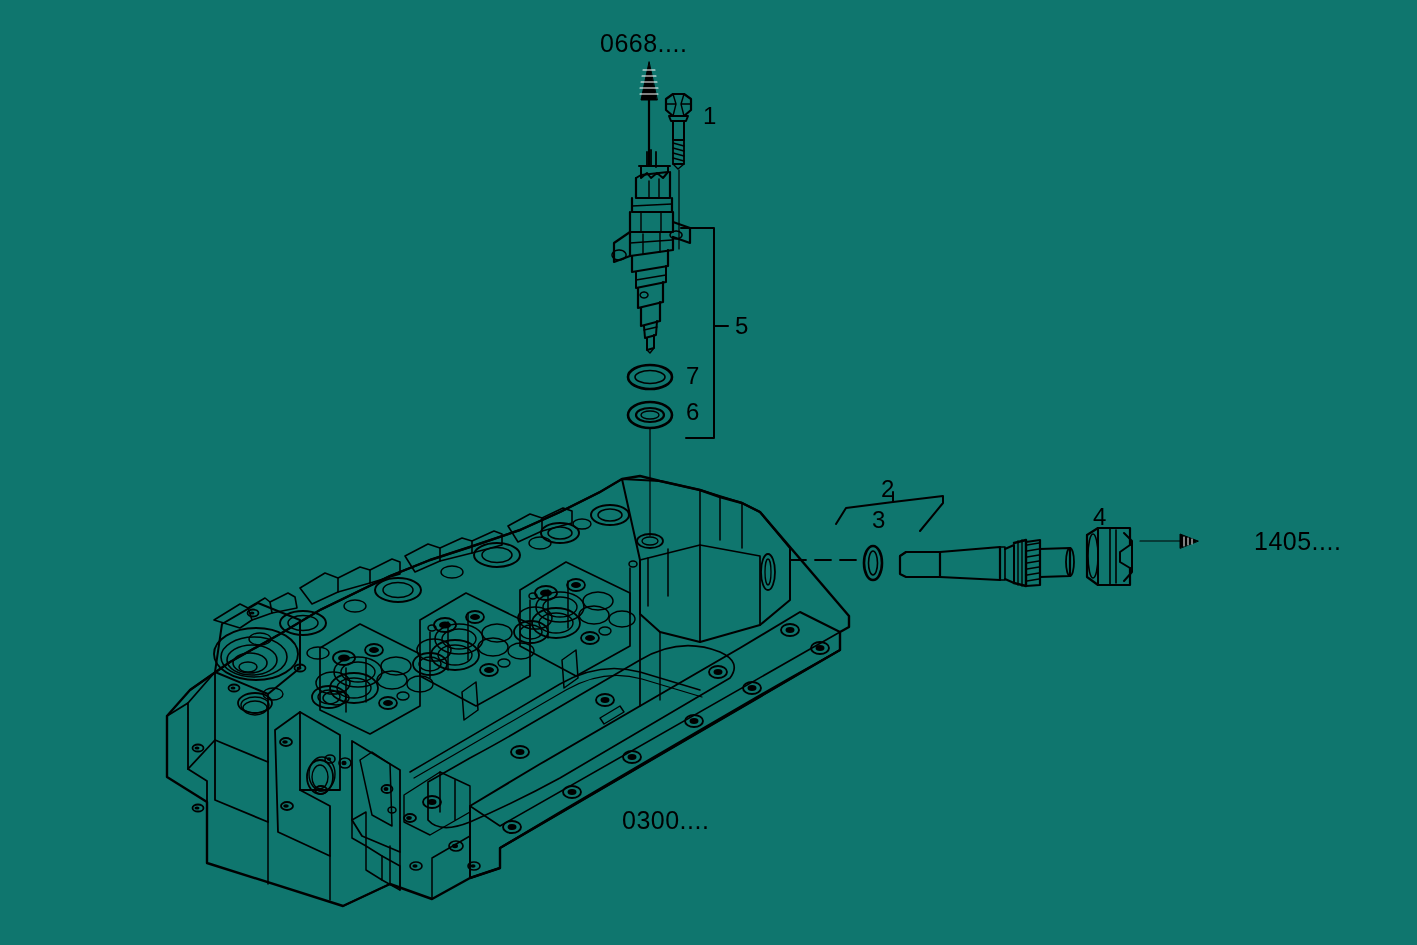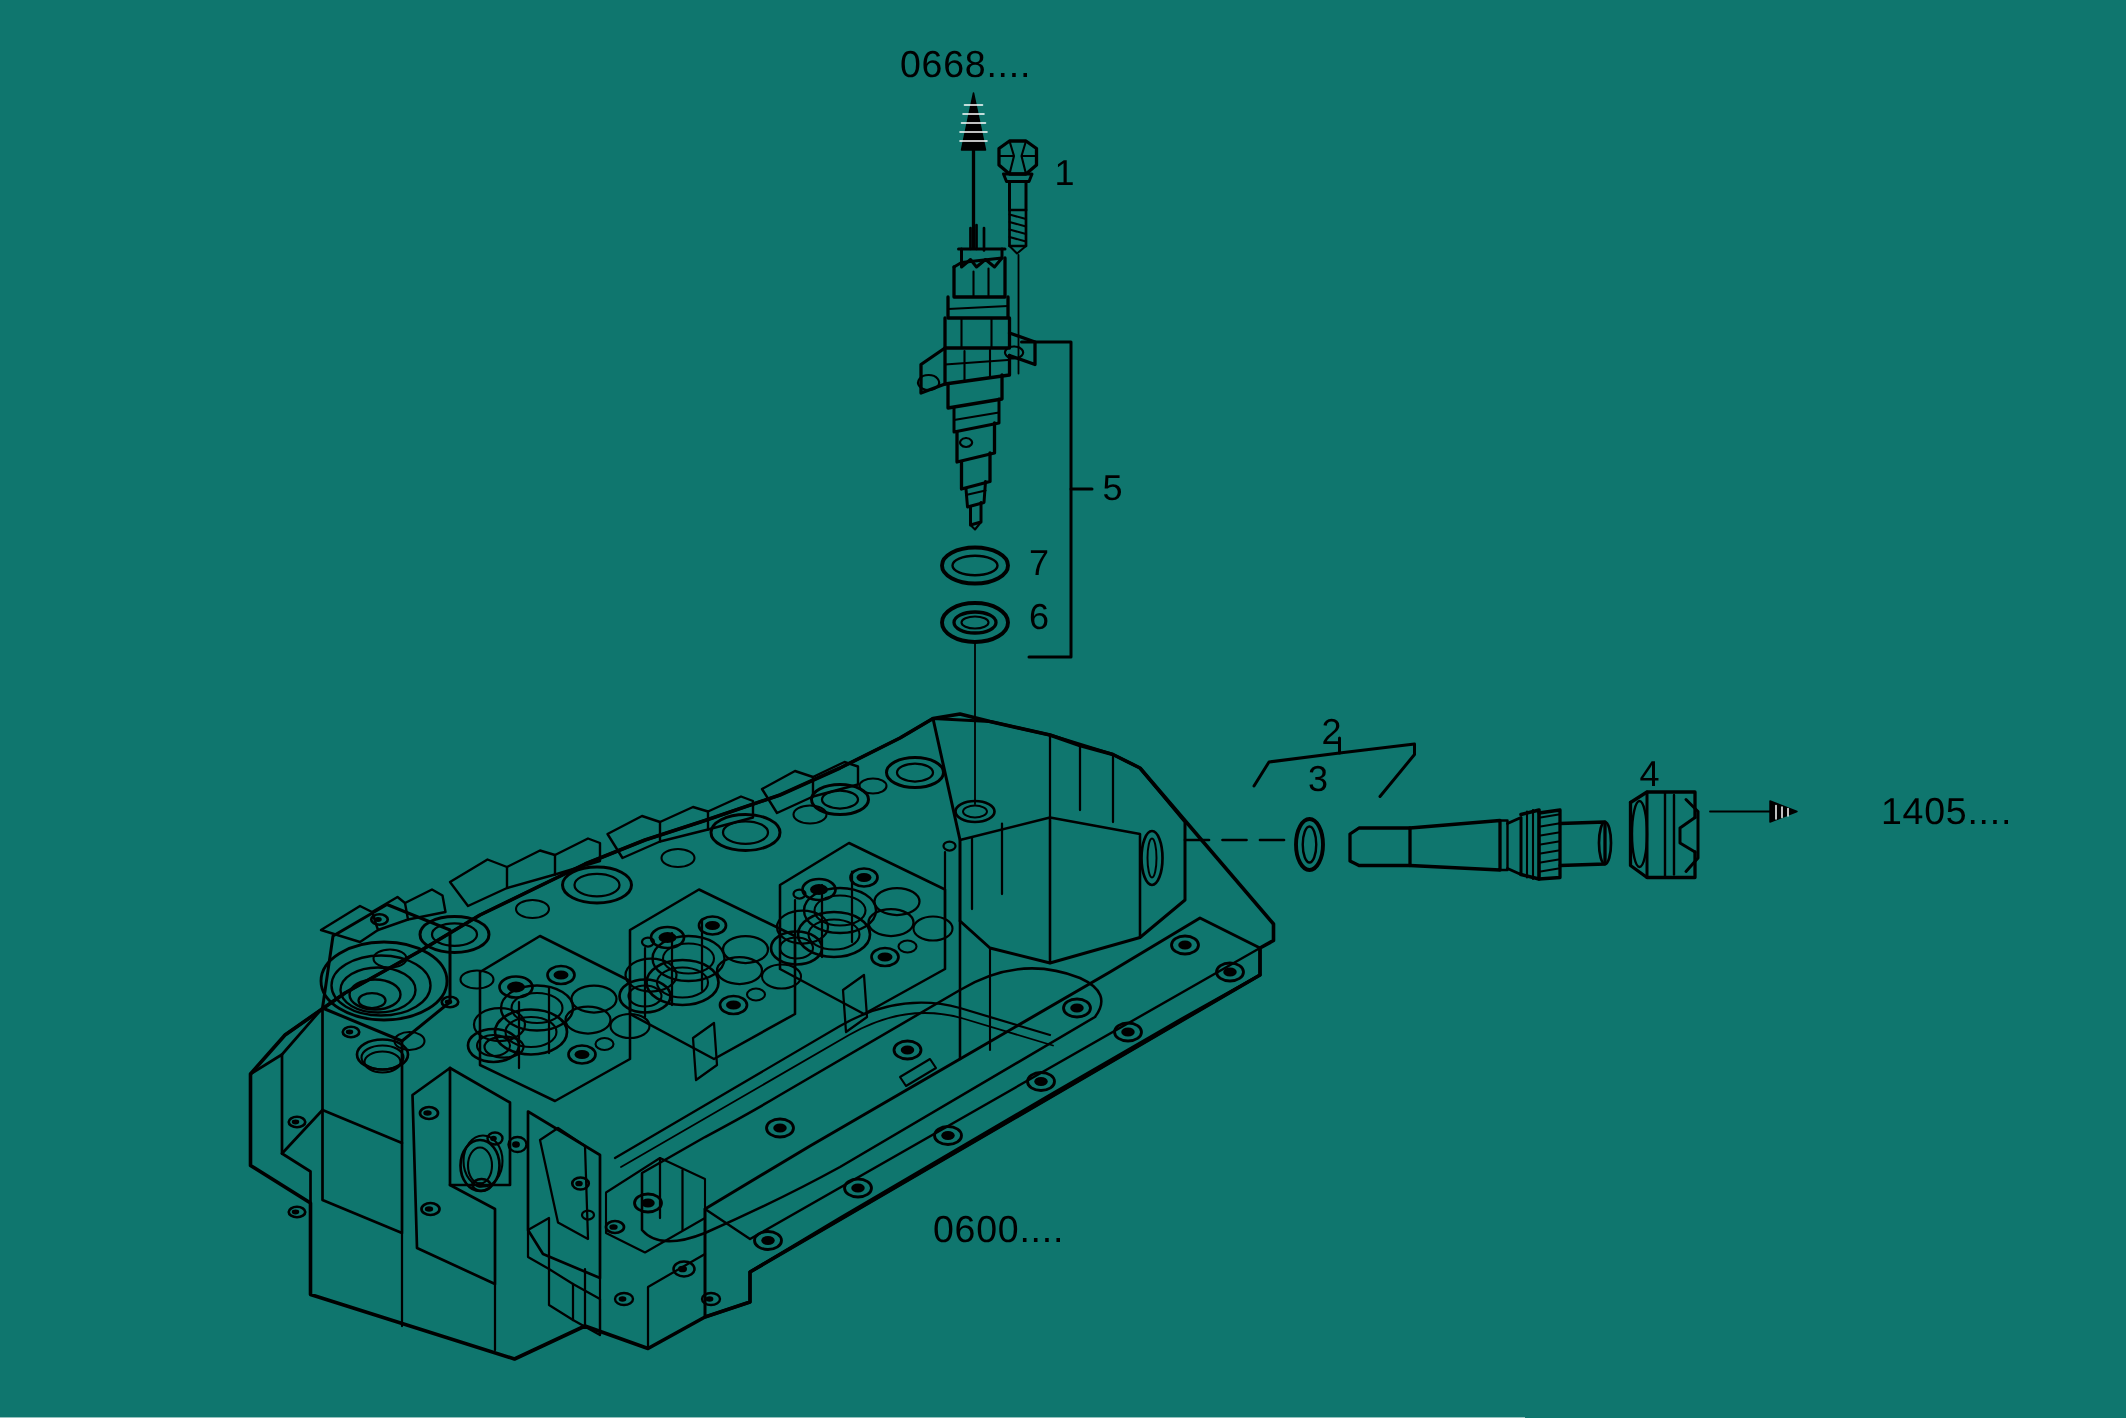--- a/index.html
+++ b/index.html
@@ -422,21 +422,21 @@
         <path d="M600,718 L620,706 L624,712 L604,724 Z" stroke-width="1.4"></path>
       </g>
 
     </g>
   </svg>
 
   <div class="lbl lbl-group" style="left:600px; top:31px;">0668....</div>
 
   <div class="lbl lbl-group" style="left:1207px; top:529px;margin-left:47px;">1405....</div>
 
-  <div class="lbl lbl-group" style="left:622px; top:808px;">0600....</div>
+  <div class="lbl lbl-group" style="left:622px; top:808px;">0300....</div>
 
   <div class="lbl lbl-item" style="left:703px; top:104px;">1</div>
 
   <div class="lbl lbl-item" style="left:881px; top:477px;">2</div>
 
   <div class="lbl lbl-item" style="left:872px; top:508px;">3</div>
 
   <div class="lbl lbl-item" style="left:1093px; top:505px;">4</div>
 
   <div class="lbl lbl-item" style="left:735px; top:314px;">5</div>

